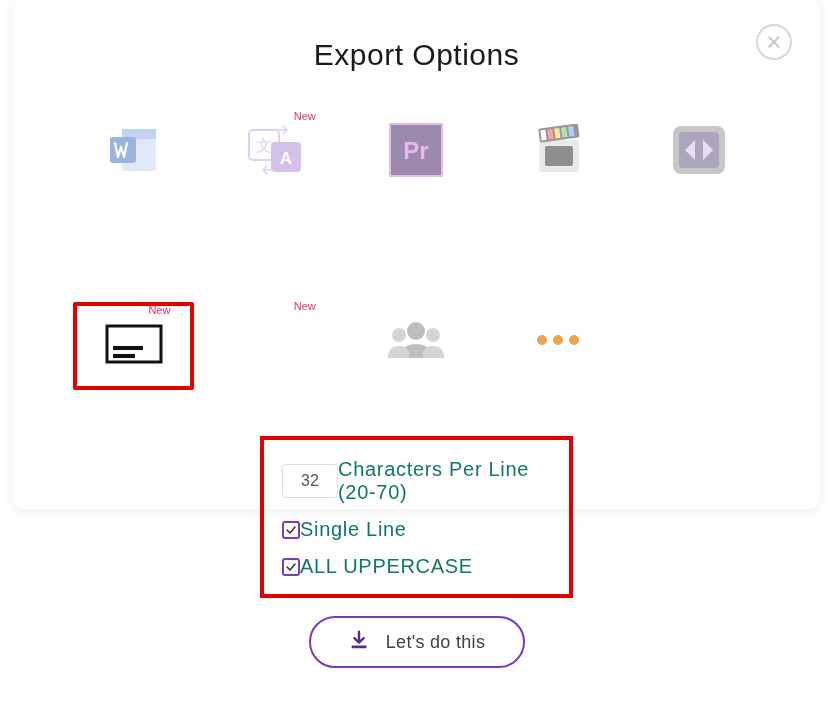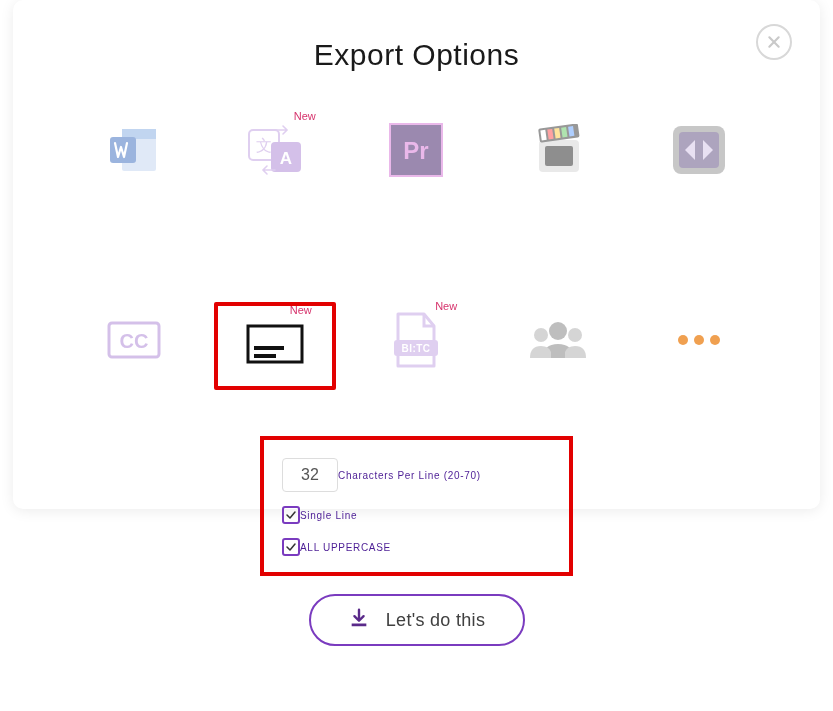--- a/index.html
+++ b/index.html
@@ -106,22 +106,22 @@
       width: 56px;
       height: 34px;
       border: 1px solid #ddd;
       border-radius: 4px;
       text-align: center;
       font-size: 16px;
       color: #555;
       font-family: inherit;
     }
     .opt-label {
-      font-size: 10px;
-      color: #4c1d95;
+      font-size: 20px;
+      color: #0f766e;
       letter-spacing: 0.7px;
     }
     .chk {
       width: 18px;
       height: 18px;
       border: 2px solid #7a3bbf;
       border-radius: 3px;
       display: inline-flex;
       align-items: center;
       justify-content: center;
@@ -224,50 +224,34 @@
       <div class="icon-wrap faded">
         <svg width="56" height="52" viewBox="0 0 56 52">
           <rect x="2" y="2" width="52" height="48" rx="8" fill="#9a9a9a"></rect>
           <rect x="8" y="8" width="40" height="36" rx="4" fill="#6b5a8a"></rect>
           <path d="M14 26 L24 16 L24 36 Z" fill="#d6c8e8"></path>
           <path d="M42 26 L32 16 L32 36 Z" fill="#d6c8e8"></path>
         </svg>
       </div>
     </div>
 
-    <div class="tile">
-      <div class="icon-wrap faded">
-        <svg width="54" height="38" viewBox="0 0 54 38">
-          <rect x="2" y="2" width="50" height="34" rx="3" fill="none" stroke="#b18dd8" stroke-width="3"></rect>
-          <text x="27" y="27" font-size="20" text-anchor="middle" fill="#b18dd8" font-family="Arial" font-weight="bold">CC</text>
-        </svg>
-      </div>
-    </div>
 
     <div class="tile selected">
       <span class="badge">New</span>
       <div class="icon-wrap">
         <svg width="58" height="40" viewBox="0 0 58 40">
           <rect x="2" y="2" width="54" height="36" fill="none" stroke="#111" stroke-width="3"></rect>
           <rect x="8" y="22" width="30" height="4" fill="#111"></rect>
           <rect x="8" y="30" width="22" height="4" fill="#111"></rect>
         </svg>
       </div>
     </div>
 
     <div class="tile">
       <span class="badge">New</span>
-      <div class="icon-wrap faded">
-        <svg width="44" height="56" viewBox="0 0 44 56">
-          <path d="M4 2 L30 2 L40 14 L40 54 L4 54 Z" fill="none" stroke="#c6a8e4" stroke-width="3" stroke-linejoin="round"></path>
-          <path d="M30 2 L30 14 L40 14" fill="none" stroke="#c6a8e4" stroke-width="3"></path>
-          <rect x="0" y="28" width="44" height="16" rx="3" fill="#c6a8e4"></rect>
-          <text x="22" y="40" font-size="10" text-anchor="middle" fill="#fff" font-family="Arial" font-weight="bold" letter-spacing="0.5">BI:TC</text>
-        </svg>
-      </div>
     </div>
 
     <div class="tile">
       <div class="icon-wrap faded">
         <svg width="58" height="44" viewBox="0 0 58 44">
           <circle cx="29" cy="13" r="9" fill="#8a8a8a"></circle>
           <path d="M14 40 Q14 26 29 26 Q44 26 44 40 Z" fill="#8a8a8a"></path>
           <circle cx="12" cy="17" r="7" fill="#b3b3b3"></circle>
           <path d="M1 40 Q1 28 12 28 Q20 28 22 34 L22 40 Z" fill="#b3b3b3"></path>
           <circle cx="46" cy="17" r="7" fill="#b3b3b3"></circle>

